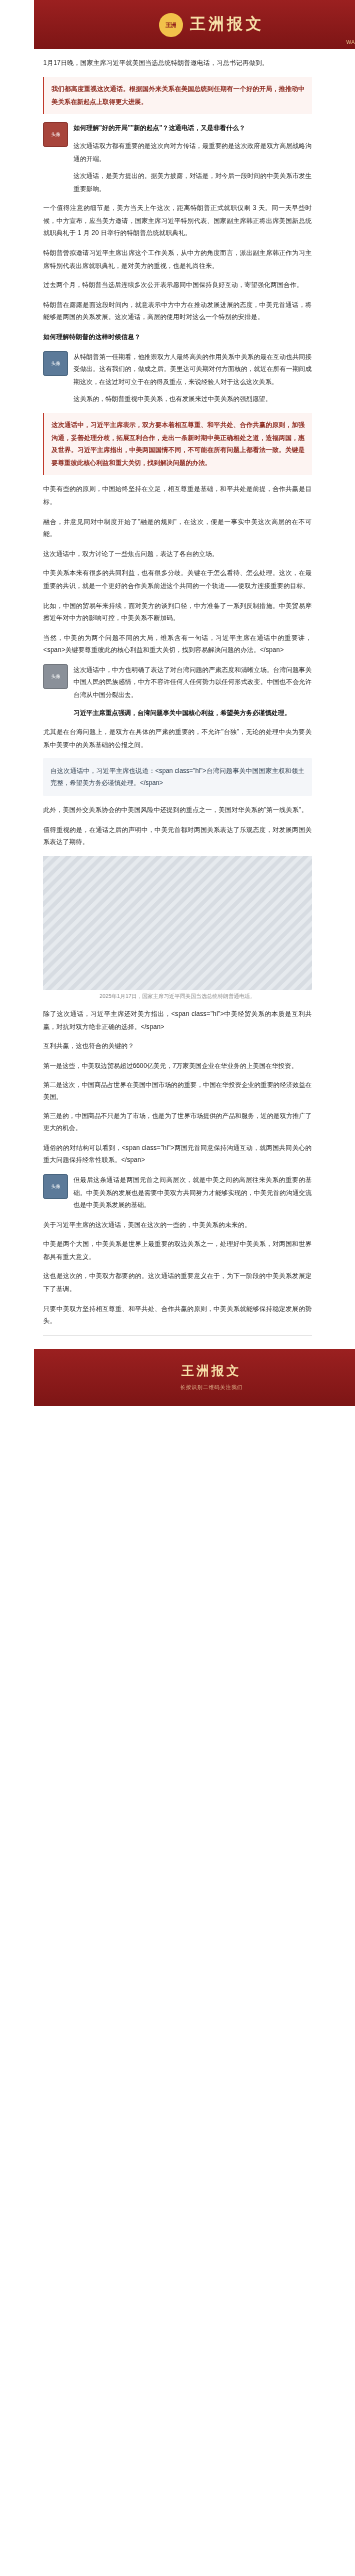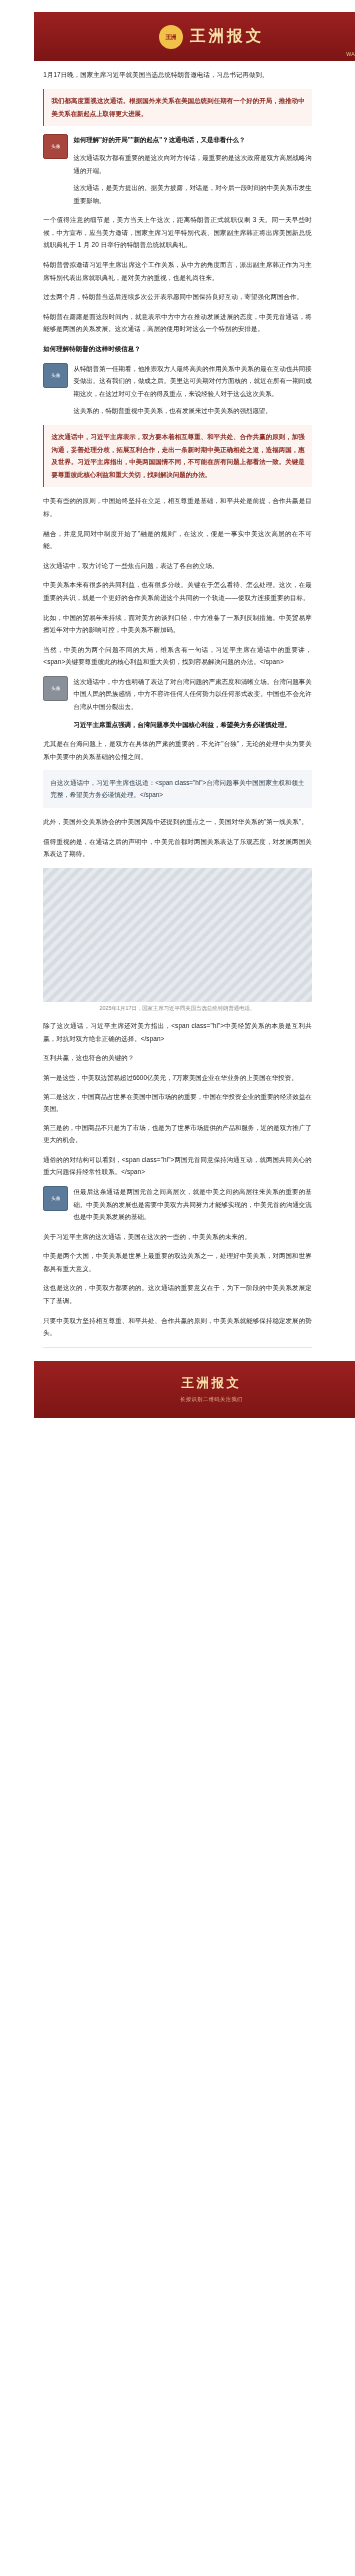--- a/index.html
+++ b/index.html
@@ -7,21 +7,21 @@
     padding: 0;
     background: #ffffff;
   }
   body {
     width: 355px;
     font-family: "Liberation Sans", sans-serif;
     color: #1a1a1a;
   }
   .page {
     width: 287px;
-    margin: 12px auto;
+    margin: 0 auto;
     background: #ffffff;
     position: relative;
   }
   
   .banner {
     width: 355px;
     height: 49px;
     background: #8e1b1b;
     background: linear-gradient(180deg, #9b2020 0%, #7d1515 100%);
     display: flex;

